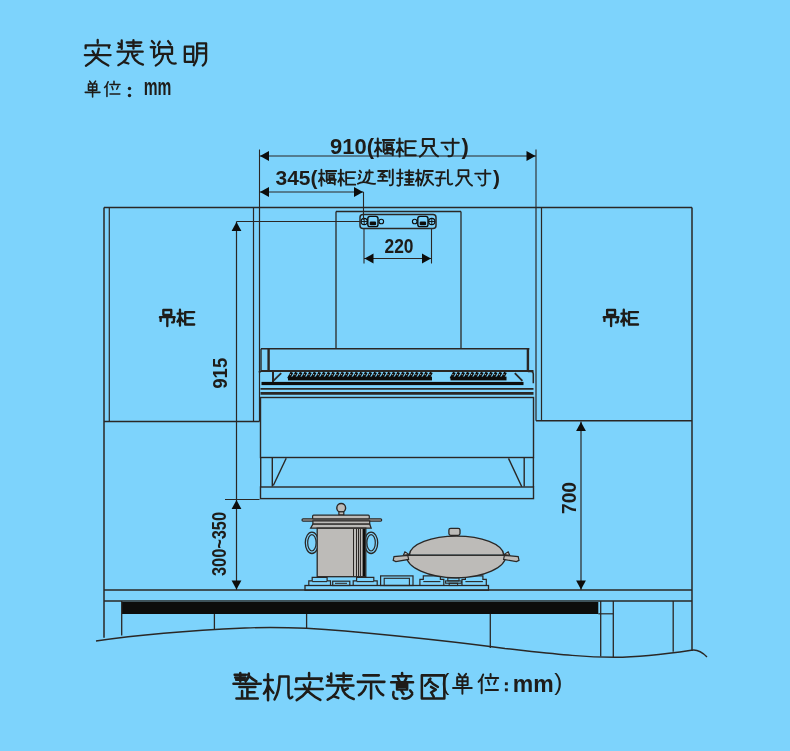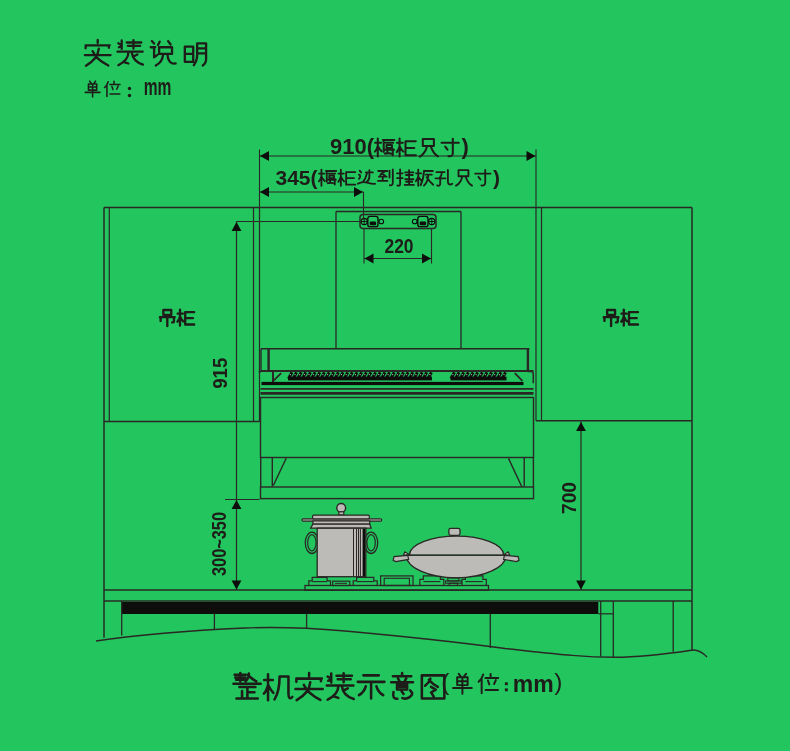--- a/index.html
+++ b/index.html
@@ -1,14 +1,14 @@
 <!DOCTYPE html>
 <html><head><meta charset="utf-8"><style>
 html,body{margin:0;padding:0;background:#bdbbb8;}
-#page{position:relative;width:790px;height:751px;background:#22c55e;overflow:hidden;}
+#page{position:relative;width:790px;height:751px;background:#7dd3fc;overflow:hidden;}
 svg{position:absolute;left:0;top:0;}
 </style></head><body>
 <div id="page">
 <svg width="790" height="751" viewBox="0 0 790 751">
 <g transform="translate(83.70 39.40) scale(0.2800)">
         <path d="M50 2 L50 13 M7 21 H93 M7 21 V32 M90 21 L90 30 M4 56 H96 M54 33 C52 55 36 78 8 94 M32 42 C40 60 62 80 88 93" fill="none" stroke="#1e1c19" stroke-width="8.20" stroke-linecap="round" stroke-linejoin="round"></path>
       </g>
 <g transform="translate(116.10 39.40) scale(0.2800)">
         <path d="M20 4 V34 M8 14 L19 20 M10 28 L20 24 M38 11 H90 M62 3 V33 M42 23 H86 M5 44 H95 M44 46 C44 62 32 80 8 92 M56 46 C58 64 72 82 96 90 M60 62 L76 54 M26 80 L44 86" fill="none" stroke="#1e1c19" stroke-width="8.20" stroke-linecap="round" stroke-linejoin="round"></path>
       </g>

